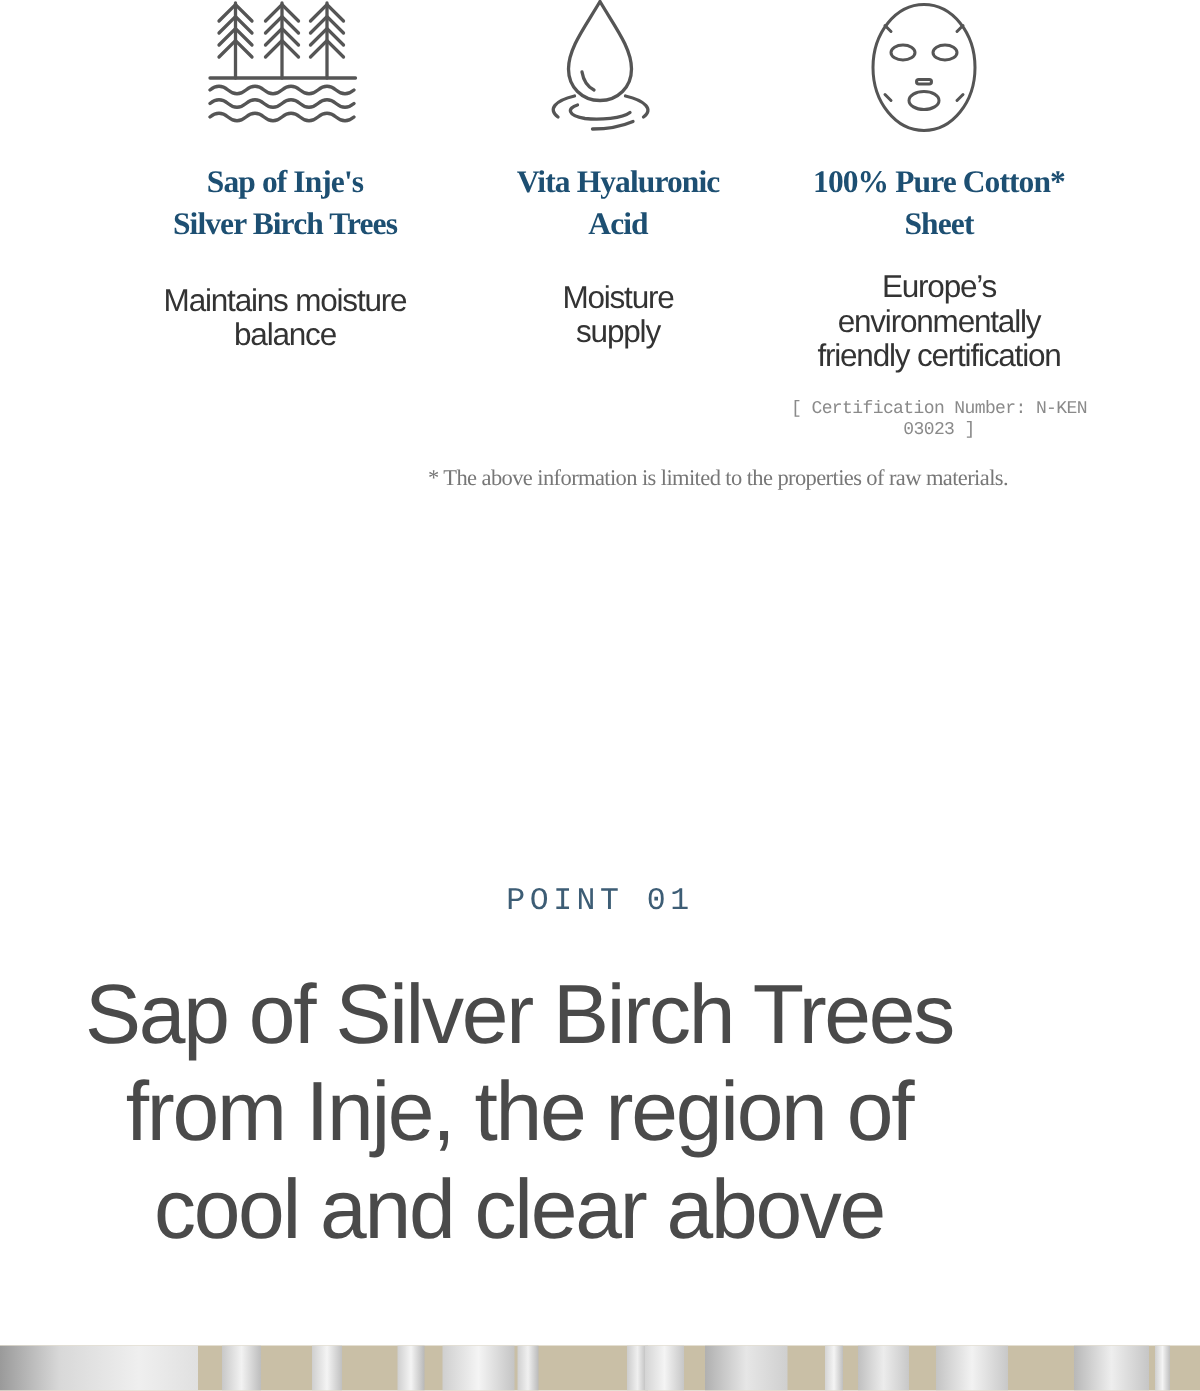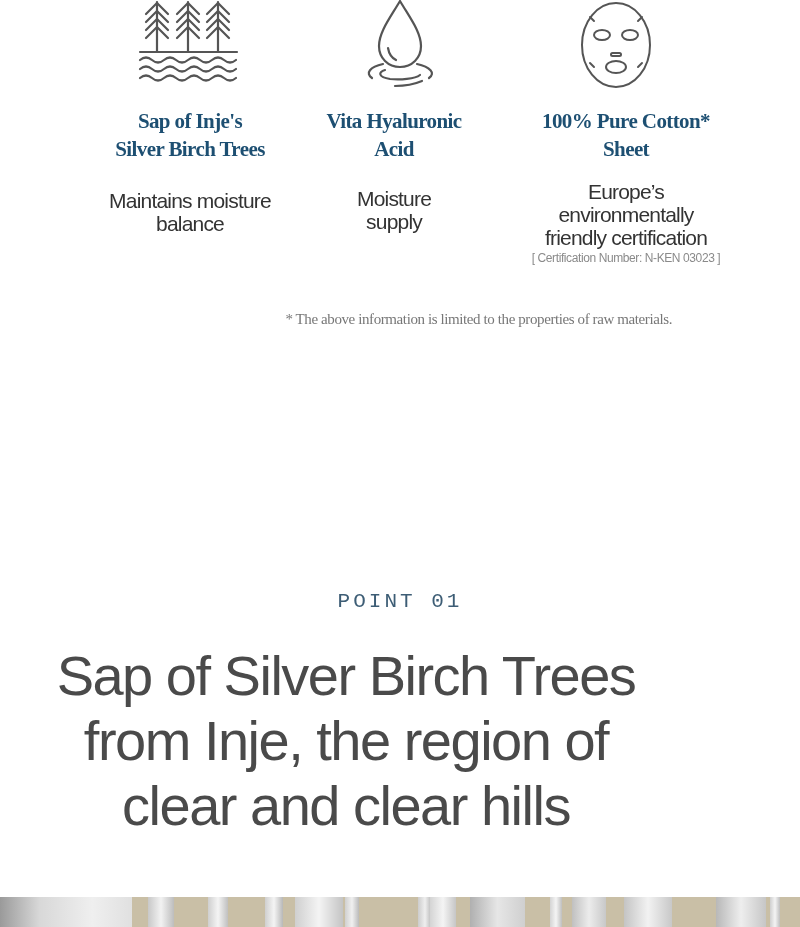--- a/index.html
+++ b/index.html
@@ -5,22 +5,22 @@
   html, body { margin: 0; padding: 0; background: #ffffff; }
   body { width: 800px; height: 927px; position: relative; overflow: hidden;
          font-family: "DejaVu Sans", "Liberation Sans", sans-serif; }
   .icon { position: absolute; }
   .icon svg { display: block; }
   .col { position: absolute; text-align: center; }
   .title { color: #1d4f72; font-weight: bold; font-size: 21px; line-height: 28px;
            letter-spacing: -0.6px; font-family: Liberation Serif, serif; }
   .desc { color: #333333; font-size: 21px; line-height: 23px; letter-spacing: -0.8px;
           font-family: "Liberation Sans", sans-serif; }
-  .cert { color: #8a8a8a; font-size: 12px; letter-spacing: -0.4px; margin-top: 2px;
-          font-family: Liberation Sans, sans-serif; }
+  .cert { color: #8a8a8a; font-size: 12px; letter-spacing: -0.4px; margin-top: 16px;
+          font-family: Liberation Mono, monospace; }
   .note { position: absolute; top: 311px; left: 0; width: 672px; text-align: right;
           color: #777777; font-size: 15px; letter-spacing: -0.4px;
           font-family: Liberation Serif, serif; }
   .point { position: absolute; top: 590px; left: 0; width: 800px; text-align: center;
            color: #3d5d75; font-size: 21px; letter-spacing: 3px;
            font-family: Liberation Mono, monospace; }
   .headline { position: absolute; top: 643px; left: 0; width: 692px; text-align: center;
               color: #4a4a4a; font-size: 56px; line-height: 65px; font-weight: normal;
               letter-spacing: -1.5px; font-family: "Liberation Sans", sans-serif; margin: 0; }
   .strip { position: absolute; top: 897px; left: 0; width: 800px; height: 30px; overflow: hidden;
@@ -90,21 +90,21 @@
   <div class="title">
     <div>Sap of Inje's</div>
     <div>Silver Birch Trees</div>
   </div>
   <div class="desc" style="margin-top:26px;">
     <div>Maintains moisture</div>
     <div>balance</div>
   </div>
 </div>
 
-<div class="col" style="left:294px; top:107px; width:200px;">
+<div class="col" style="left:312px; top:107px; width:200px;">
   <div class="title">
     <div>Vita Hyaluronic</div>
     <div>Acid</div>
   </div>
   <div class="desc" style="margin-top:24px;">
     <div>Moisture</div>
     <div>supply</div>
   </div>
 </div>
 
@@ -121,21 +121,21 @@
   <div class="cert">[ Certification Number: N-KEN 03023 ]</div>
 </div>
 
 <div class="note">* The above information is limited to the properties of raw materials.</div>
 
 <div class="point">POINT 01</div>
 
 <h1 class="headline">
   <div>Sap of Silver Birch Trees</div>
   <div>from Inje, the region of</div>
-  <div>clear and clear hills</div>
+  <div>cool and clear above</div>
 </h1>
 
 <div class="strip">
   <div class="trunk" style="left:0; width:132px; background:linear-gradient(90deg,#9a9a9a,#d8d8d8 30%,#efefef 70%,#e0e0e0);"></div>
   <div class="trunk" style="left:148px; width:26px; background:linear-gradient(90deg,#c8c8c8,#f2f2f2,#bdbdbd);"></div>
   <div class="trunk" style="left:208px; width:20px; background:linear-gradient(90deg,#cfcfcf,#f4f4f4,#c0c0c0);"></div>
   <div class="trunk" style="left:265px; width:18px; background:linear-gradient(90deg,#cfcfcf,#f4f4f4,#b8b8b8);"></div>
   <div class="trunk" style="left:295px; width:48px; background:linear-gradient(90deg,#cfcfcf,#f4f4f4,#c4c4c4);"></div>
   <div class="trunk" style="left:345px; width:14px; background:linear-gradient(90deg,#d0d0d0,#f0f0f0,#bbbbbb);"></div>
   <div class="trunk" style="left:418px; width:14px; background:linear-gradient(90deg,#cccccc,#efefef,#b5b5b5);"></div>

